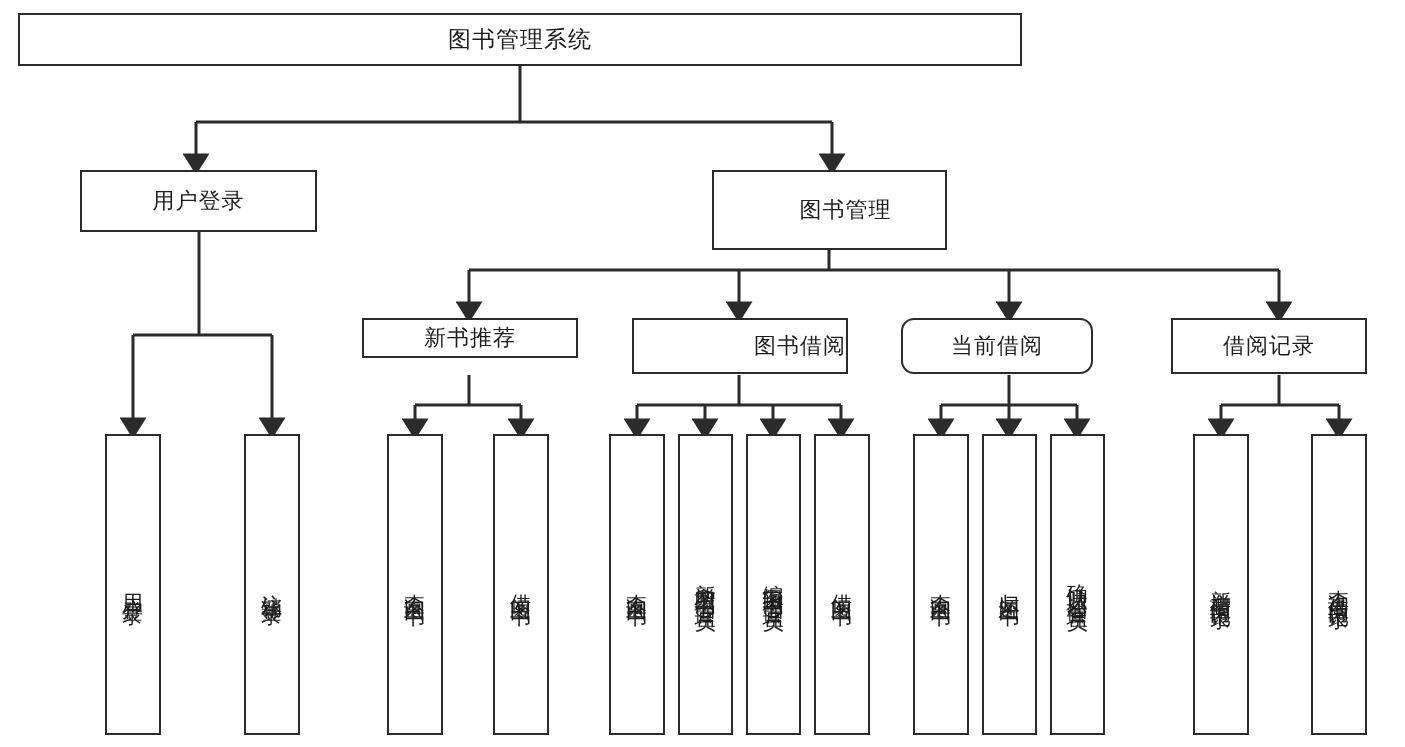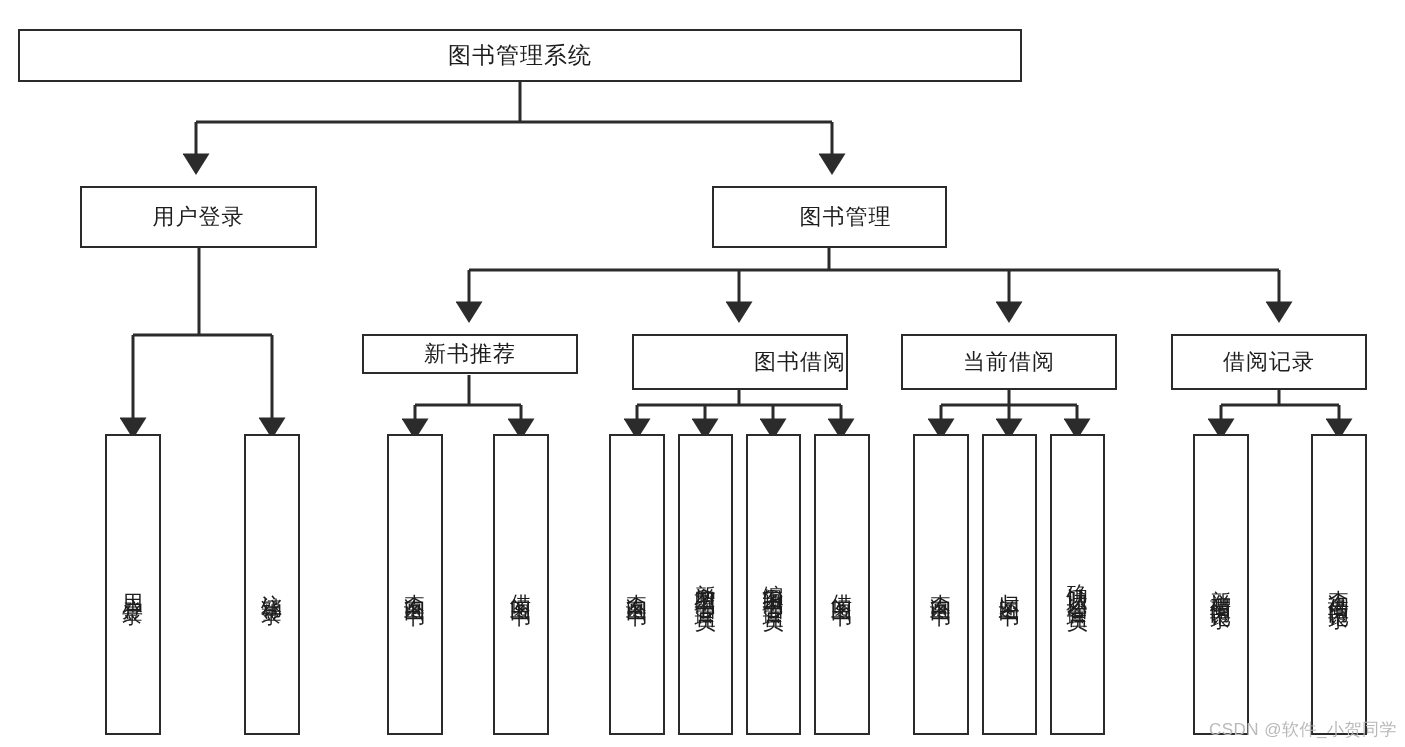--- a/index.html
+++ b/index.html
@@ -33,21 +33,20 @@
     display: flex;
     align-items: center;
     justify-content: center;
     color: #1d1d1d;
     z-index: 2;
   }
   .node.horizontal {
     font-size: 22px;
     letter-spacing: 1px;
     line-height: 1.2;
-    margin-top: 16px;
   }
   .node.root {
     font-size: 23px;
   }
   .node.vertical {
     writing-mode: vertical-rl;
     text-orientation: upright;
     font-size: 21px;
     letter-spacing: 4px;
     line-height: 1.1;
@@ -131,31 +130,31 @@
     </g>
   </svg>
 
   <div class="node horizontal root" style="left:18px; top:13px; width:1004px; height:53px;">
     <span class="label">图书管理系统</span>
   </div>
 
   <div class="node horizontal" style="left:80px; top:170px; width:237px; height:62px;">
     <span class="label">用户登录</span>
   </div>
-  <div class="node horizontal" style="left:712px; top:170px; width:235px; height:62px;padding-left:32px;">
+  <div class="node horizontal" style="left:712px; top:170px; width:235px; height:80px;padding-left:32px;">
     <span class="label">图书管理</span>
   </div>
 
   <div class="node horizontal" style="left:362px; top:318px; width:216px; height:40px;">
     <span class="label">新书推荐</span>
   </div>
   <div class="node horizontal" style="left:632px; top:318px; width:216px; height:56px;justify-content:flex-end;">
     <span class="label">图书借阅</span>
   </div>
-  <div class="node horizontal" style="left:901px; top:318px; width:216px; height:56px;">
+  <div class="node horizontal" style="left:901px; top:318px; width:192px; height:56px;border-radius:13px;">
     <span class="label">当前借阅</span>
   </div>
   <div class="node horizontal" style="left:1171px; top:318px; width:196px; height:56px;text-align:center;">
     <span class="label">借阅记录</span>
   </div>
 
   <div class="node vertical" style="left:105px; top:434px; width:56px; height:301px;">
     <span class="label">用户登录</span>
   </div>
   <div class="node vertical" style="left:244px; top:434px; width:56px; height:301px;">
@@ -192,15 +191,14 @@
     <span class="label">确认归还（管理员）</span>
   </div>
 
   <div class="node vertical" style="left:1193px; top:434px; width:56px; height:301px;">
     <span class="label">新增借阅记录</span>
   </div>
   <div class="node vertical" style="left:1311px; top:434px; width:56px; height:301px;">
     <span class="label">查询借阅记录</span>
   </div>
 
-  <div id="watermark">CSDN @软件_小贺同学</div>
 
 </div>
 
 </body></html>

